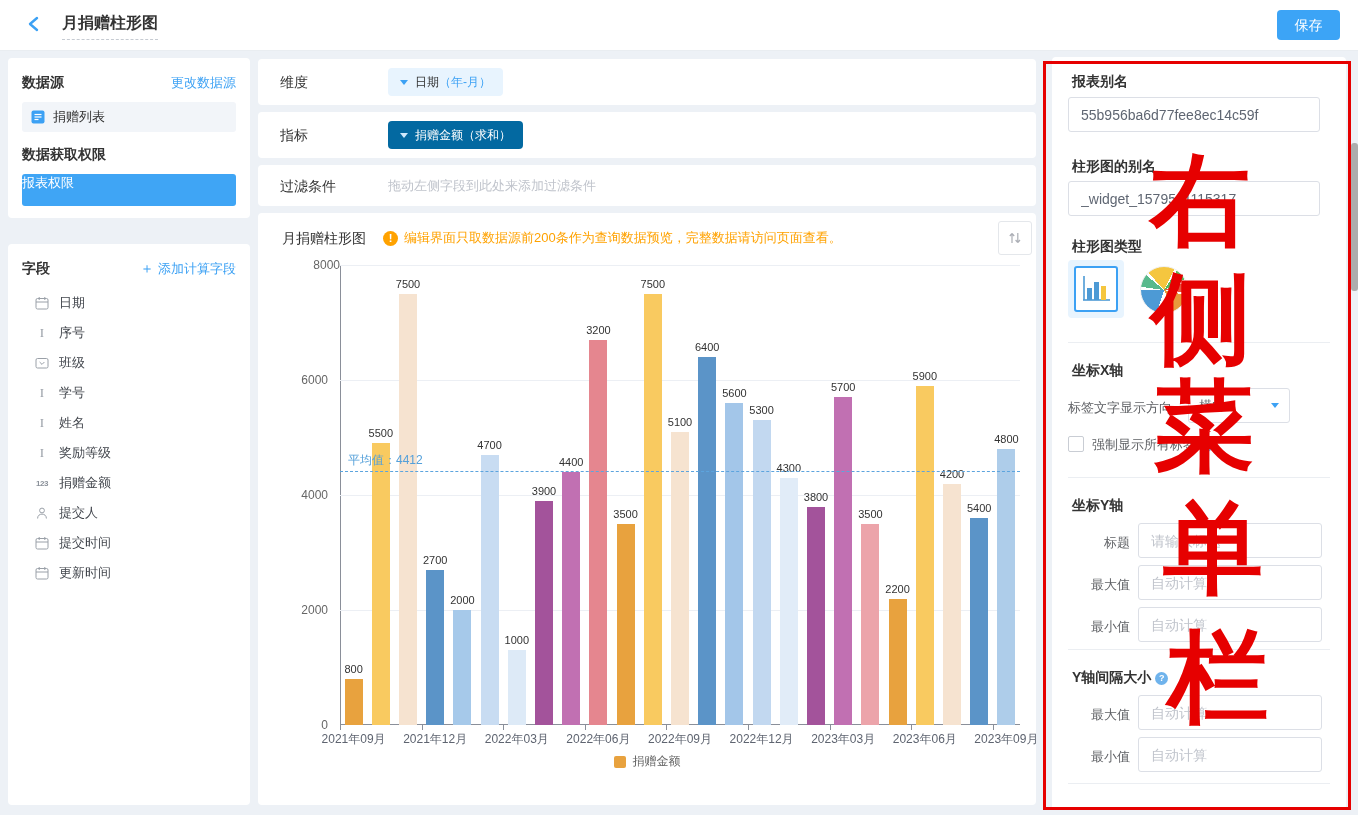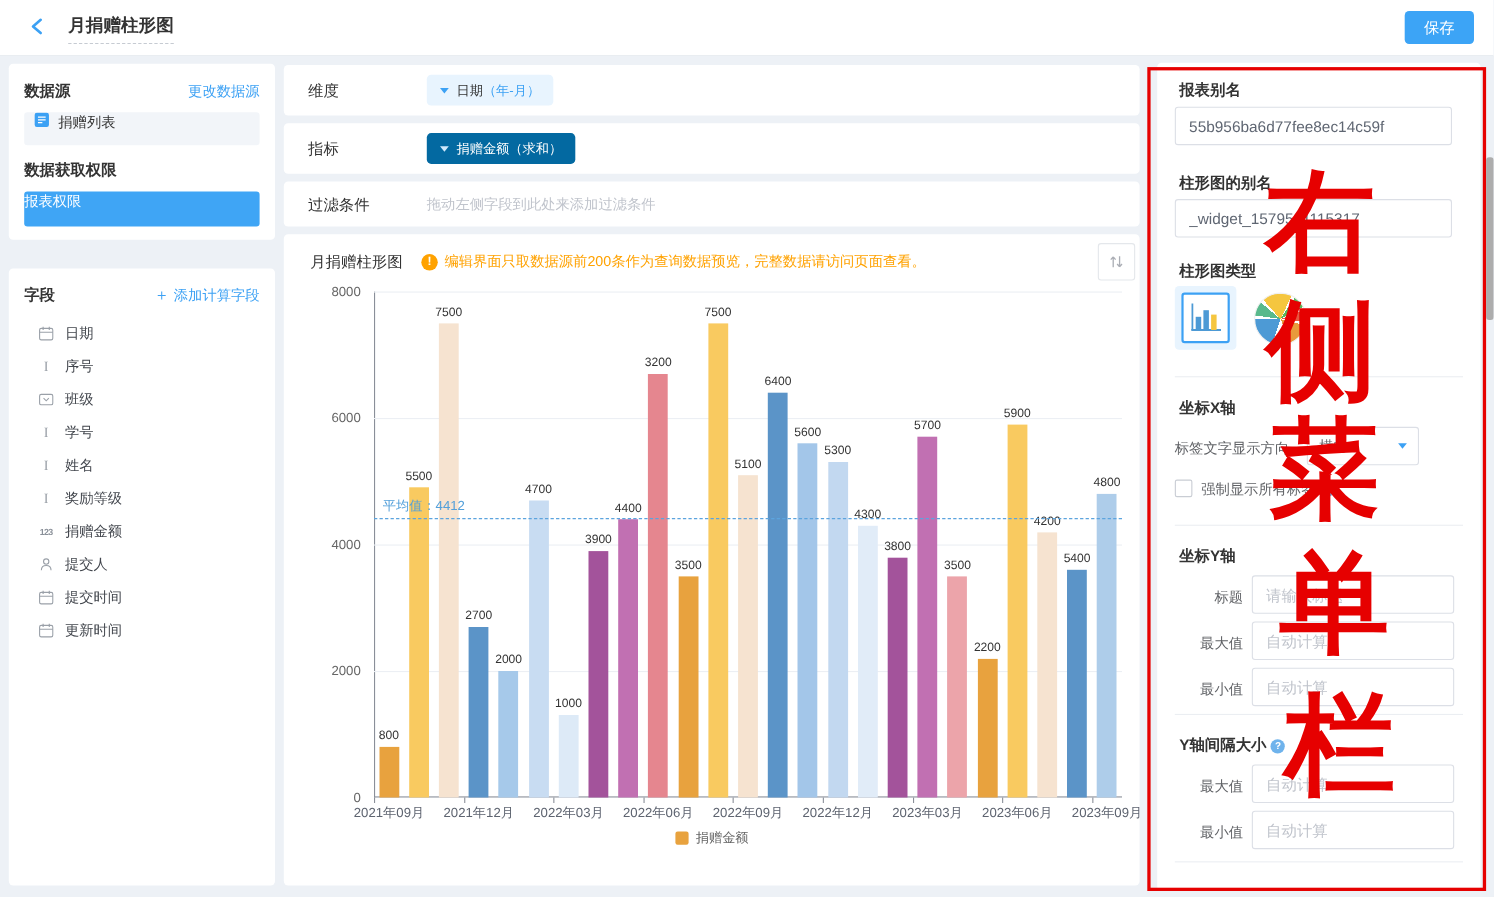--- a/index.html
+++ b/index.html
@@ -10,21 +10,21 @@
   #topbar{position:absolute;left:0;top:0;width:1358px;height:50px;background:#fff;border-bottom:1px solid #E9EDF1;}
   #back-btn{position:absolute;left:26px;top:15px;width:20px;height:20px;cursor:pointer;}
   #page-title{position:absolute;left:62px;top:13px;font-size:16px;font-weight:bold;color:#333;padding-bottom:5px;border-bottom:1px dashed #C6CBD2;}
   #save-btn{position:absolute;left:1277px;top:10px;width:63px;height:30px;background:#3CA4F6;color:#fff;font-size:14px;border:none;border-radius:4px;text-align:center;line-height:30px;cursor:pointer;}
   
   .sec-title{font-size:14px;font-weight:bold;color:#333;}
   .blue-link{font-size:13px;color:#3CA1F4;cursor:pointer;}
   #ds-card{left:8px;top:58px;width:242px;height:160px;}
   #field-card{left:8px;top:244px;width:242px;height:561px;}
   .card-pad{position:absolute;left:14px;right:14px;}
-  #ds-item{position:absolute;left:14px;top:44px;width:214px;height:30px;background:#F2F5F9;border-radius:3px;display:flex;align-items:flex-start;font-size:13px;color:#333;cursor:pointer;}
+  #ds-item{position:absolute;left:14px;top:44px;width:214px;height:30px;background:#F2F5F9;border-radius:3px;display:flex;align-items:center;font-size:13px;color:#333;cursor:pointer;}
   #ds-item .dicon{margin:0 8px 0 9px;display:flex;}
   #perm-btn{position:absolute;left:14px;top:116px;width:214px;height:32px;background:#3FA5F5;border:none;border-radius:3px;color:#fff;font-size:13px;cursor:pointer;}
   .field-row{position:absolute;left:14px;width:214px;height:30px;display:flex;align-items:center;cursor:pointer;font-size:13px;color:#42464D;}
   .field-ic{width:16px;height:16px;margin:0 9px 0 12px;display:flex;align-items:center;justify-content:center;color:#9AA0A8;}
   .num-ic{font-size:8px;font-weight:bold;color:#8A9099;letter-spacing:-0.5px;}
   .serif-i{font-family:"Liberation Serif","DejaVu Serif",serif;font-size:13px;color:#9AA0A8;}
   
   .cfg-row{position:absolute;left:258px;width:778px;background:#fff;border-radius:4px;}
   .cfg-label{position:absolute;left:22px;font-size:14px;color:#333;}
   .pill{position:absolute;display:flex;align-items:center;border-radius:4px;font-size:12px;padding:0 12px;height:28px;cursor:pointer;white-space:nowrap;}
@@ -229,21 +229,21 @@
       <svg width="16" height="16" viewBox="0 0 16 16">
           <path d="M5 13 V3.5 M5 3.5 L2.8 6 M5 3.5 L7.2 6" fill="none" stroke="#ABAEB5" stroke-width="1.2"></path>
           <path d="M10.8 3 V12.5 M10.8 12.5 L8.6 10 M10.8 12.5 L13 10" fill="none" stroke="#ABAEB5" stroke-width="1.2"></path>
         </svg>
     </div>
     <div id="yaxis">
         <div class="ytick" style="left: 0px; top: 505px;">0</div>
         <div class="ytick" style="left: 0px; top: 390px;">2000</div>
         <div class="ytick" style="left: 0px; top: 275px;">4000</div>
         <div class="ytick" style="left: 0px; top: 160px;">6000</div>
-        <div class="ytick" style="left: 0px; top: 45px;">8000</div>
+        <div class="ytick" style="left: 0px; top: 45px; padding-left: 12px;">8000</div>
       </div>
     <div id="plot">
       <div id="yaxis-line"></div>
       <div id="xaxis-line"></div>
     <div class="gline" style="top: 345px;"></div>
         <div class="gline" style="top: 230px;"></div>
         <div class="gline" style="top: 115px;"></div>
         <div class="gline" style="top: 0px;"></div>
         <div class="bar" style="left: 4.6px; height: 46px; background: rgb(232, 162, 62);"></div>
         <div class="bar-val" style="left: 13.6px; bottom: 50px;">800</div>

